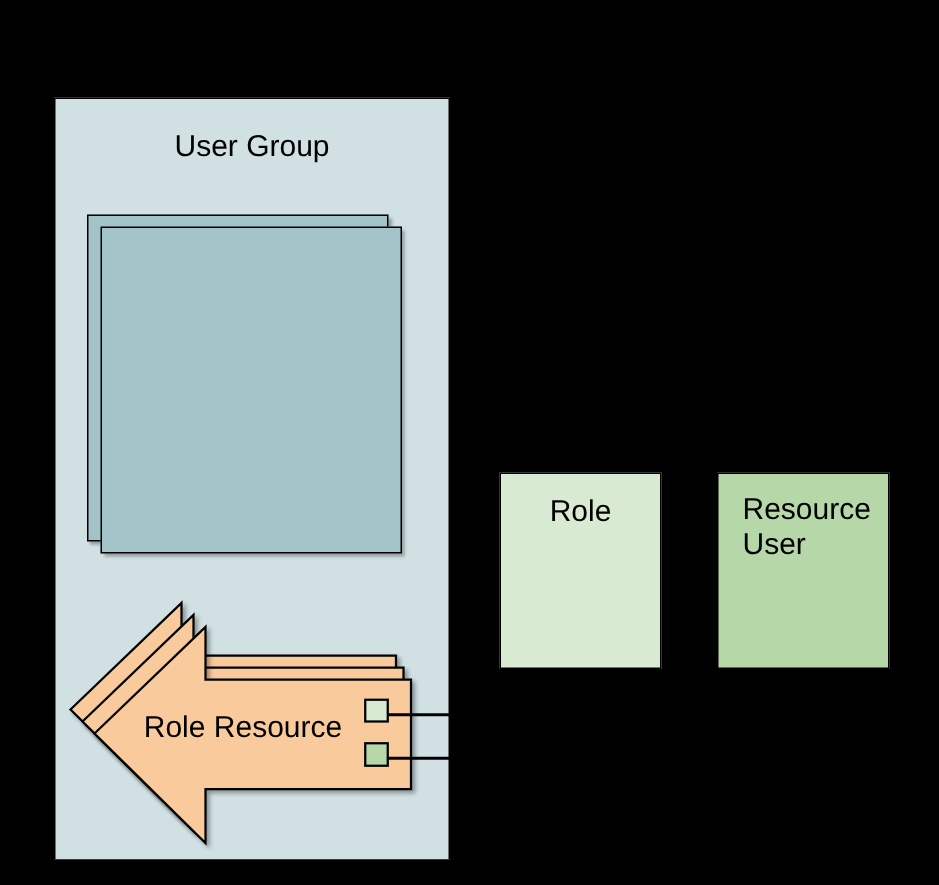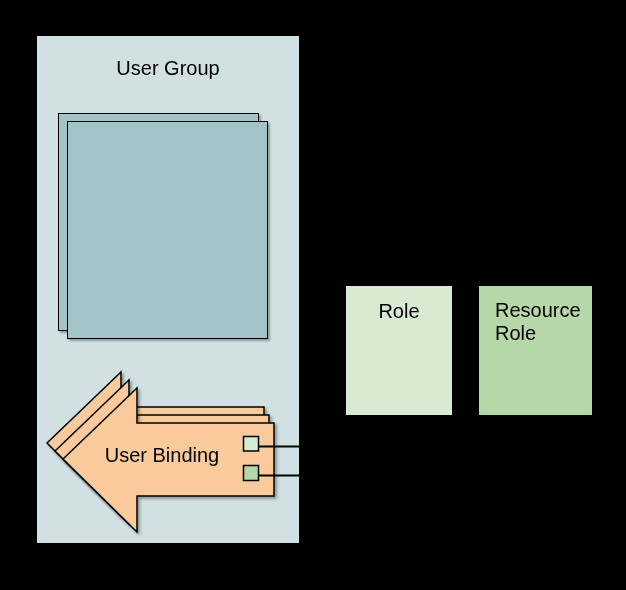--- a/index.html
+++ b/index.html
@@ -9,21 +9,21 @@
     --role-binding-fill:#f9cb9c;
     --role-fill:#d9ead3;
     --resource-group-fill:#b6d7a8;
     --outline:#000000;
   }
   *{margin:0;padding:0;box-sizing:border-box;}
   html,body{background:var(--background);}
   body{font-family:"Liberation Sans", sans-serif;color:#000;}
   .stage{
     position:relative;width:626px;height:543px;
-    background:var(--background);overflow:hidden;
+    background:var(--background);overflow:hidden;margin-top:30px;
   }
   .label{font-size:20px;line-height:24px;color:#000;}
 
   
   .user-group{
     position:absolute;left:36px;top:35px;width:264px;height:515px;
     background:var(--user-group-fill);border:1px solid var(--outline);
   }
   .user-group-label{padding-top:20px;text-align:center;}
 
@@ -47,21 +47,21 @@
   .port-rect{stroke:var(--outline);stroke-width:1.5;}
   .connector-line{stroke:var(--outline);stroke-width:2;}
 
   .role-binding-label{
     position:absolute;left:82px;top:443px;width:160px;
     text-align:center;
   }
 
   
   .role-box{
-    position:absolute;left:345px;top:285px;width:108px;height:131px;
+    position:absolute;left:333px;top:285px;width:108px;height:131px;
     background:var(--role-fill);border:1px solid var(--outline);
   }
   .role-label{padding-top:13px;text-align:center;}
   .resource-group-box{
     position:absolute;left:478px;top:285px;width:115px;height:131px;
     background:var(--resource-group-fill);border:1px solid var(--outline);
   }
   .resource-group-label{padding:13px 8px 0 16px;text-align:left;line-height:23px;}
 </style>
 </head>
@@ -81,23 +81,23 @@
     <polygon class="arrow-poly" points="55,451 129,380 129,415 269,415 269,488 129,488 129,524" fill="#f9cb9c"></polygon>
     <polygon class="arrow-poly" points="63,459 137,388 137,423 274,423 274,496 137,496 137,532" fill="#f9cb9c"></polygon>
 
     <line class="connector-line" x1="258" y1="446.5" x2="312" y2="446.5"></line>
     <line class="connector-line" x1="258" y1="475.5" x2="312" y2="475.5"></line>
 
     <rect class="port-rect" x="243.5" y="436.5" width="15" height="14.5" fill="#d9ead3"></rect>
     <rect class="port-rect" x="243.5" y="465.5" width="15" height="15" fill="#b6d7a8"></rect>
   </svg>
 
-  <div class="label role-binding-label">User Binding</div>
+  <div class="label role-binding-label">Role Resource</div>
 
   <div class="role-box">
     <div class="label role-label">Role</div>
   </div>
 
   <div class="resource-group-box">
-    <div class="label resource-group-label">Resource Role</div>
+    <div class="label resource-group-label">Resource User</div>
   </div>
 
 </div>
 
 </body></html>

